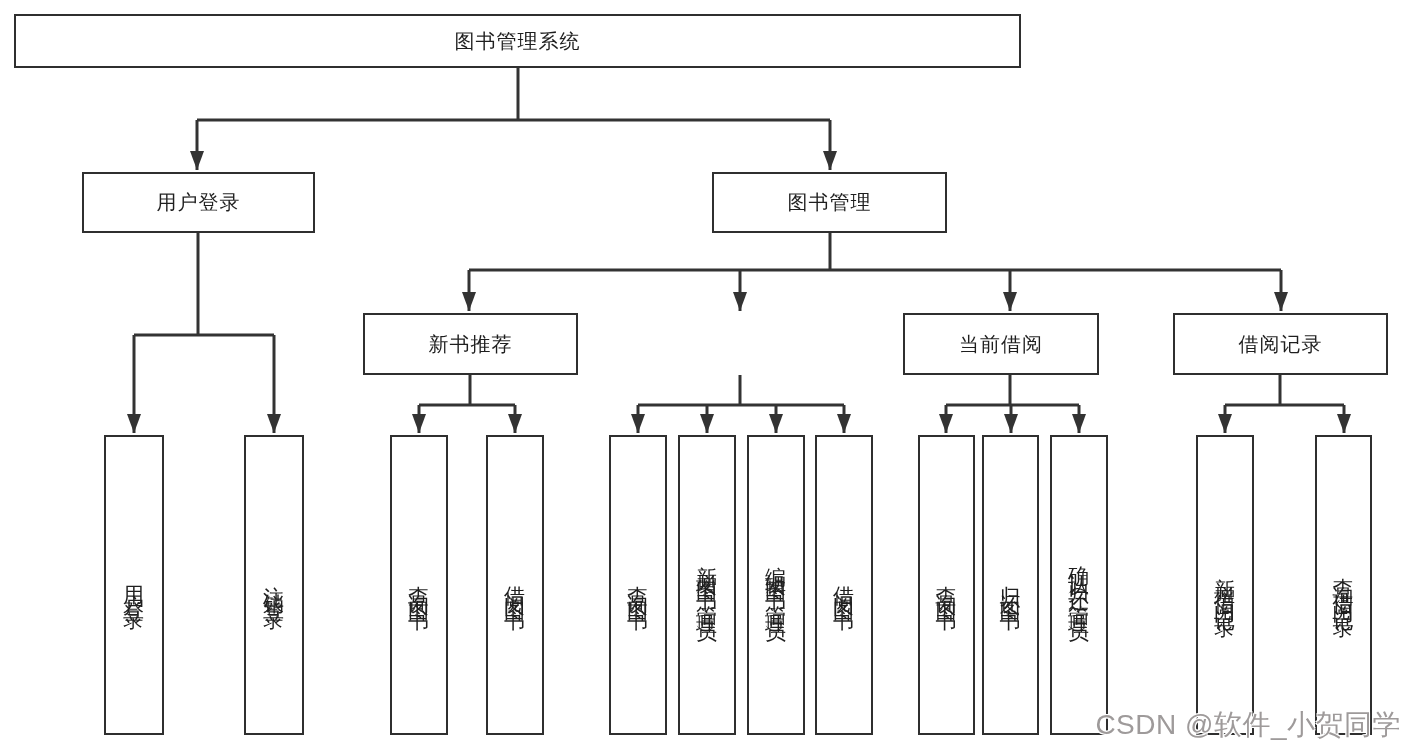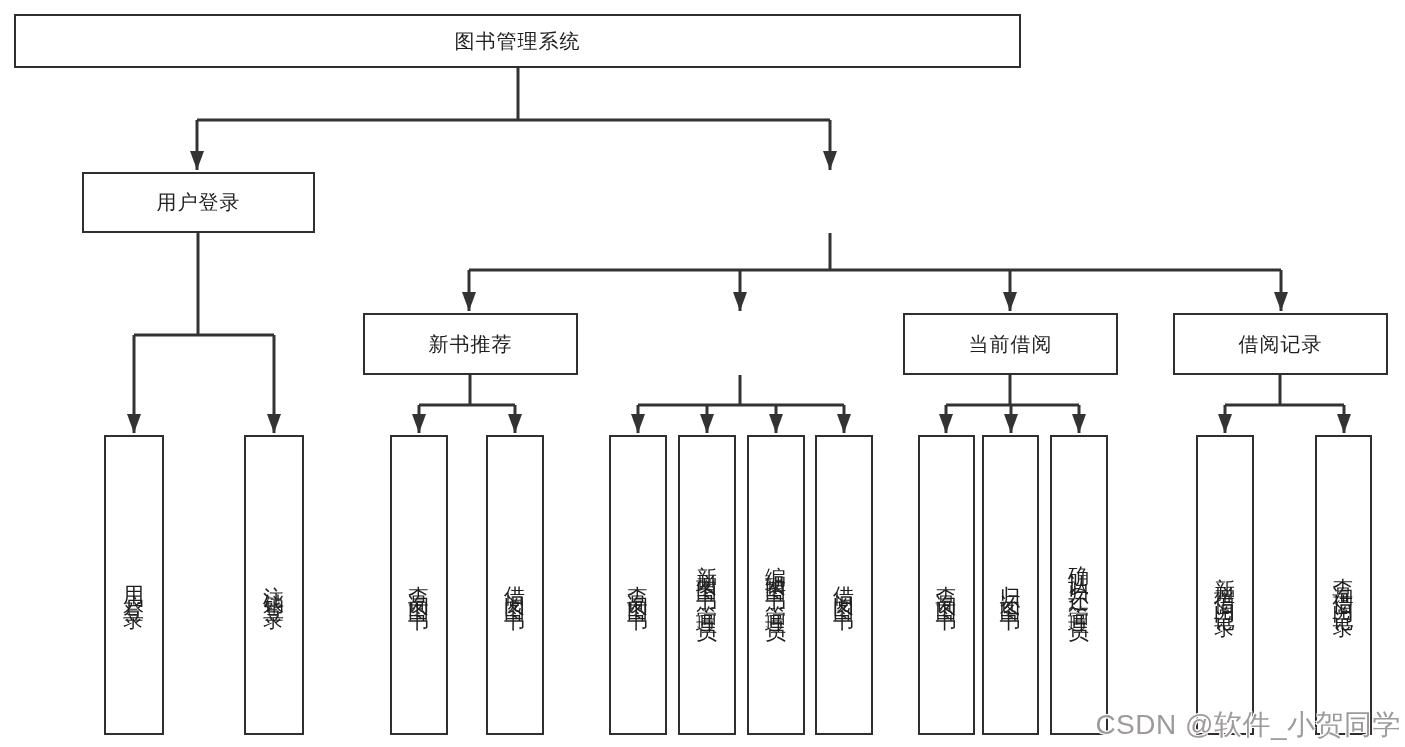--- a/index.html
+++ b/index.html
@@ -112,25 +112,28 @@
     </g>
   </svg>
 
   <div class="node h" style="left:14px; top:14px; width:1007px; height:54px;">
     <span class="label">图书管理系统</span>
   </div>
 
   <div class="node h" style="left:82px; top:172px; width:233px; height:61px;">
     <span class="label">用户登录</span>
   </div>
+  <div class="node h" style="left:712px; top:172px; width:235px; height:61px;">
+    <span class="label">图书管理</span>
+  </div>
 
   <div class="node h" style="left:363px; top:313px; width:215px; height:62px;">
     <span class="label">新书推荐</span>
   </div>
-  <div class="node h" style="left:903px; top:313px; width:215px; height:62px;text-align:center;">
+  <div class="node h" style="left:903px; top:313px; width:196px; height:62px;text-align:center;">
     <span class="label">当前借阅</span>
   </div>
   <div class="node h" style="left:1173px; top:313px; width:215px; height:62px;">
     <span class="label">借阅记录</span>
   </div>
 
   <div class="node v" style="left:104px; top:435px; width:60px; height:300px;">
     <span class="vlabel">用户登录</span>
   </div>
   <div class="node v" style="left:244px; top:435px; width:60px; height:300px;">

